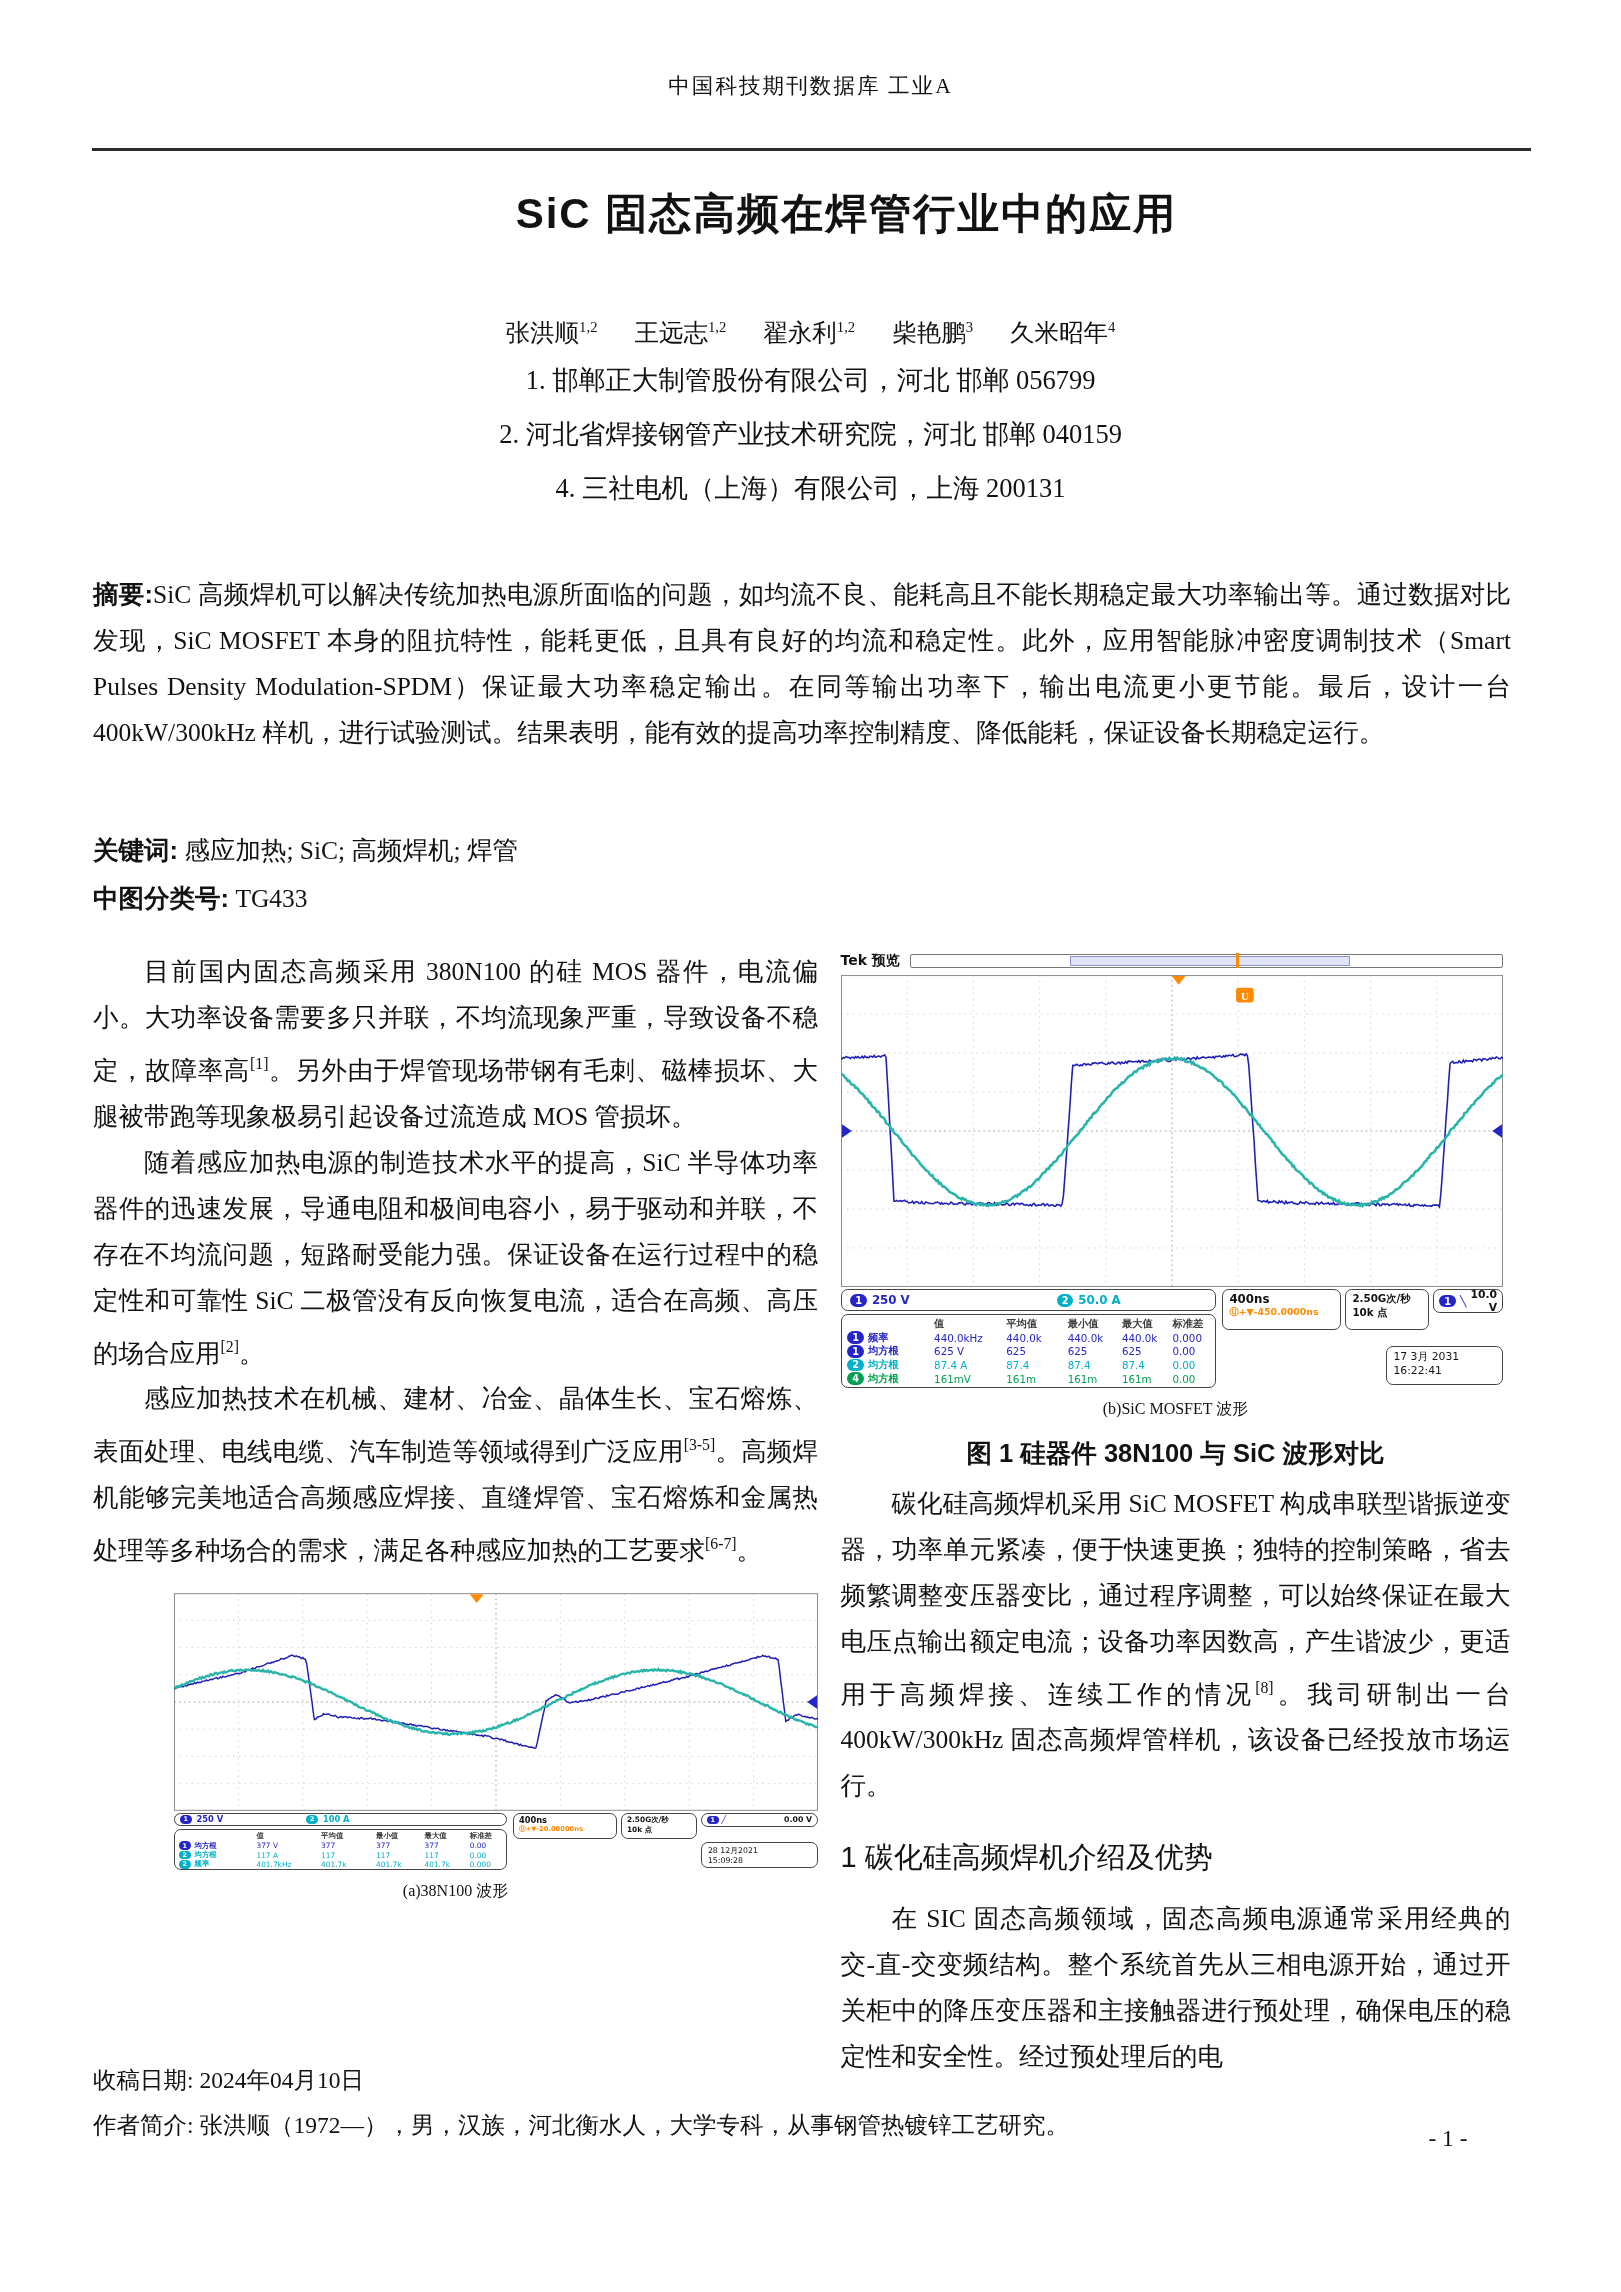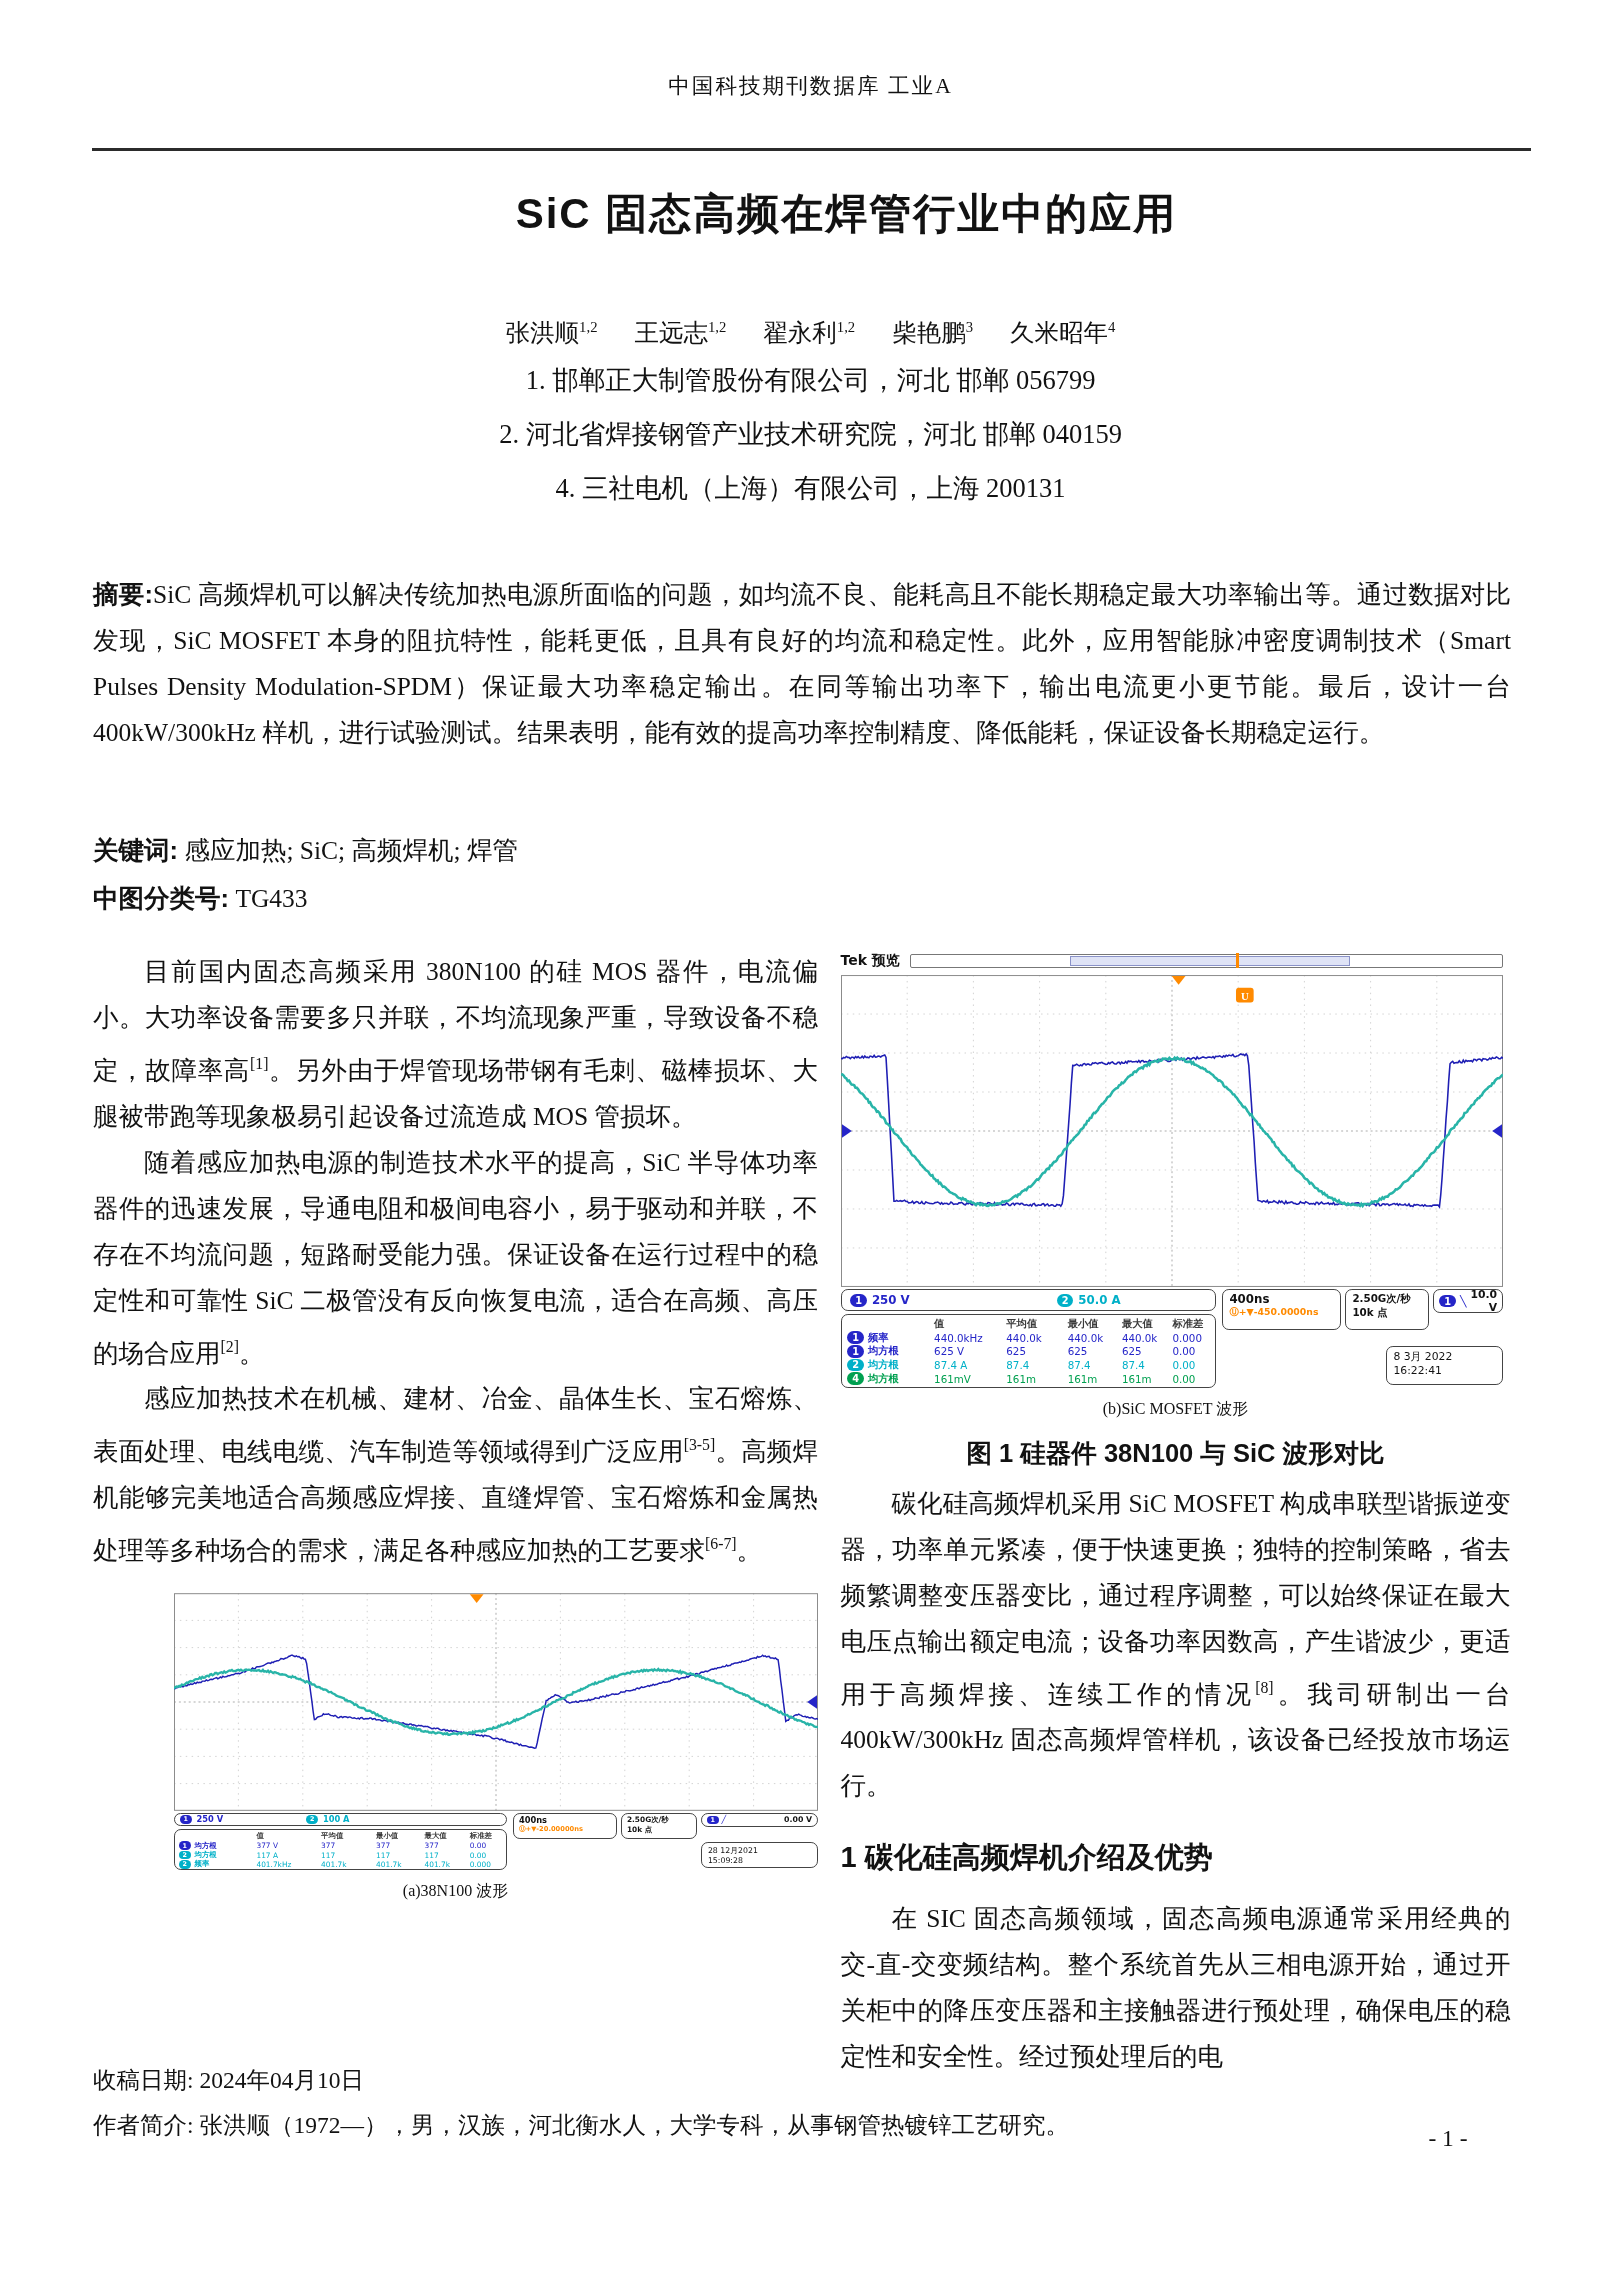--- a/index.html
+++ b/index.html
@@ -15,21 +15,21 @@
   .affils{position:absolute;top:353px;left:0;width:100%;text-align:center;font-size:26.5px;}
   .affils div{height:54px;line-height:54px;}
   .abstract{position:absolute;top:571px;left:93px;width:1418px;font-size:25.5px;line-height:46px;text-align:justify;}
   .blabel{font-weight:bold;font-family:"Liberation Sans","DejaVu Sans",sans-serif;}
   .kw{position:absolute;top:833px;left:93px;width:1418px;font-size:25.5px;}
   .clc{position:absolute;top:881px;left:93px;width:1418px;font-size:25.5px;}
   .columns{position:absolute;top:949px;left:93px;width:1418px;display:flex;gap:22.5px;}
   .colL{width:725px;}
   .colR{width:670px;}
   .columns p{margin:0;font-size:25.5px;line-height:46px;text-align:justify;text-indent:2em;}
-  .sect{font-size:29px;font-weight:bold;font-family:"Liberation Sans","DejaVu Sans",sans-serif;margin:29px 0 17.6px;}
+  .sect{font-size:29px;font-weight:normal;font-family:"Liberation Sans","DejaVu Sans",sans-serif;margin:29px 0 17.6px;}
   .figcap{text-align:center;font-size:16px;margin-top:9.8px;}
   .fig1title{text-align:center;font-size:25.5px;font-weight:bold;font-family:"Liberation Sans","DejaVu Sans",sans-serif;margin:15.7px 0 9.8px;}
   .footer{position:absolute;top:2058px;left:93px;width:1078px;font-size:23.5px;line-height:45px;}
   .pagenum{position:absolute;top:2125px;left:1389px;width:118px;text-align:center;font-size:23.5px;}
 
   
   .scope{position:relative;background:#fff;}
   .scope-b{width:662px;}
   .scope-a{width:644px;margin:19.6px 0 0 81px;}
   .tekbar{display:flex;align-items:center;gap:9.8px;height:23.5px;margin-bottom:2px;
@@ -313,21 +313,21 @@
             <div class="box ratebox">
               <div>2.50G次/秒</div>
               <div>10k 点</div>
             </div>
             <div class="box trigbox">
               <span class="badge" style="background: rgb(37, 37, 200);">1</span>
               <span class="tedge" style="color: rgb(37, 37, 200);">╲</span>
               <span class="tlev">10.0 V</span>
             </div>
             <div class="box dtbox">
-              <div>8 3月  2022</div>
+              <div>17 3月  2031</div>
               <div>16:22:41</div>
             </div>
           </div>
         </div>
       <div class="figcap">(b)SiC MOSFET 波形</div>
       <div class="fig1title">图 1  硅器件 38N100 与 SiC 波形对比</div>
       <p>碳化硅高频焊机采用 SiC MOSFET 构成串联型谐振逆变器，功率单元紧凑，便于快速更换；独特的控制策略，省去频繁调整变压器变比，通过程序调整，可以始终保证在最大电压点输出额定电流；设备功率因数高，产生谐波少，更适用于高频焊接、连续工作的情况<sup>[8]</sup>。我司研制出一台 400kW/300kHz 固态高频焊管样机，该设备已经投放市场运行。</p>
       <div class="sect">1 碳化硅高频焊机介绍及优势</div>
       <p>在 SIC 固态高频领域，固态高频电源通常采用经典的交-直-交变频结构。整个系统首先从三相电源开始，通过开关柜中的降压变压器和主接触器进行预处理，确保电压的稳定性和安全性。经过预处理后的电</p>
     </div>

